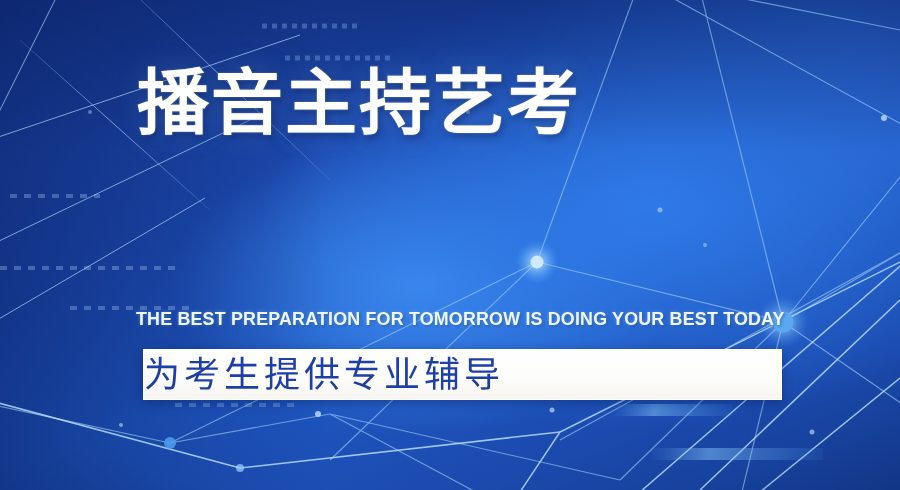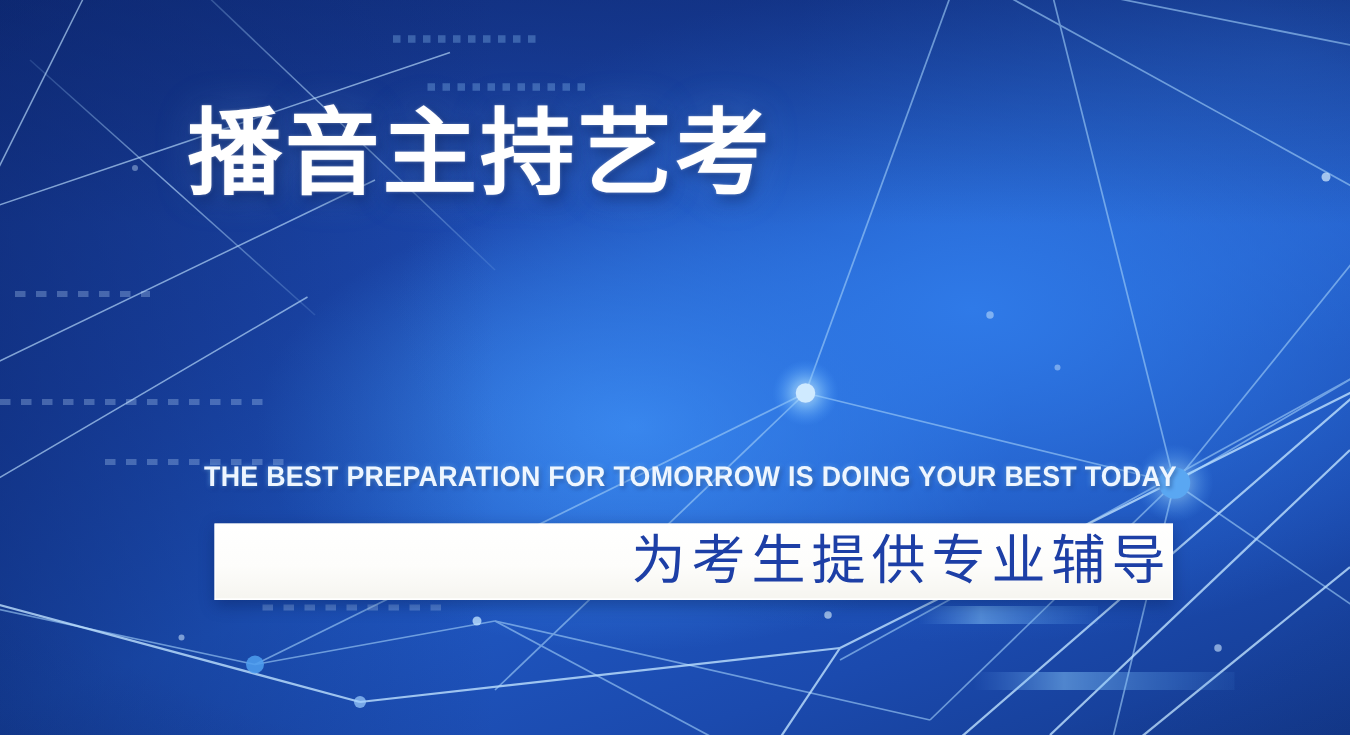--- a/index.html
+++ b/index.html
@@ -72,23 +72,23 @@
     font-weight: 700;
     letter-spacing: 2px;
     white-space: nowrap;
     text-shadow:
       0 0 2px rgba(255,255,255,0.35),
       2px 3px 9px rgba(8,30,90,0.55),
       0 0 26px rgba(140,200,255,0.25);
     font-family: "DejaVu Sans", "Liberation Sans", sans-serif;
   }
   #title-line-1 {
-    left: 125px;
+    left: 137px;
     top: 48px;
-    font-size: 63px;
+    font-size: 72px;
     line-height: 110px;
   }
   #title-line-2 {
     left: 136px;
     top: 166px;
     font-size: 96px;
     line-height: 110px;
   }
 
   #tagline {
@@ -111,21 +111,21 @@
     position: absolute;
     left: 143px;
     top: 349px;
     width: 637px;
     height: 49px;
     background: linear-gradient(180deg, #ffffff 0%, #fdfdfb 55%, #f6f5f0 100%);
     border: 1px solid rgba(255,255,255,0.85);
     box-shadow: 0 3px 10px rgba(6,26,80,0.40);
     display: flex;
     align-items: center;
-    justify-content: flex-end;
+    justify-content: flex-start;
     overflow: hidden;
   }
   #subtitle-text {
     color: #1d3fa6;
     font-size: 36px;
     font-weight: 400;
     letter-spacing: 4px;
     white-space: nowrap;
     font-family: "DejaVu Serif", "Liberation Serif", serif;
     line-height: 1;

